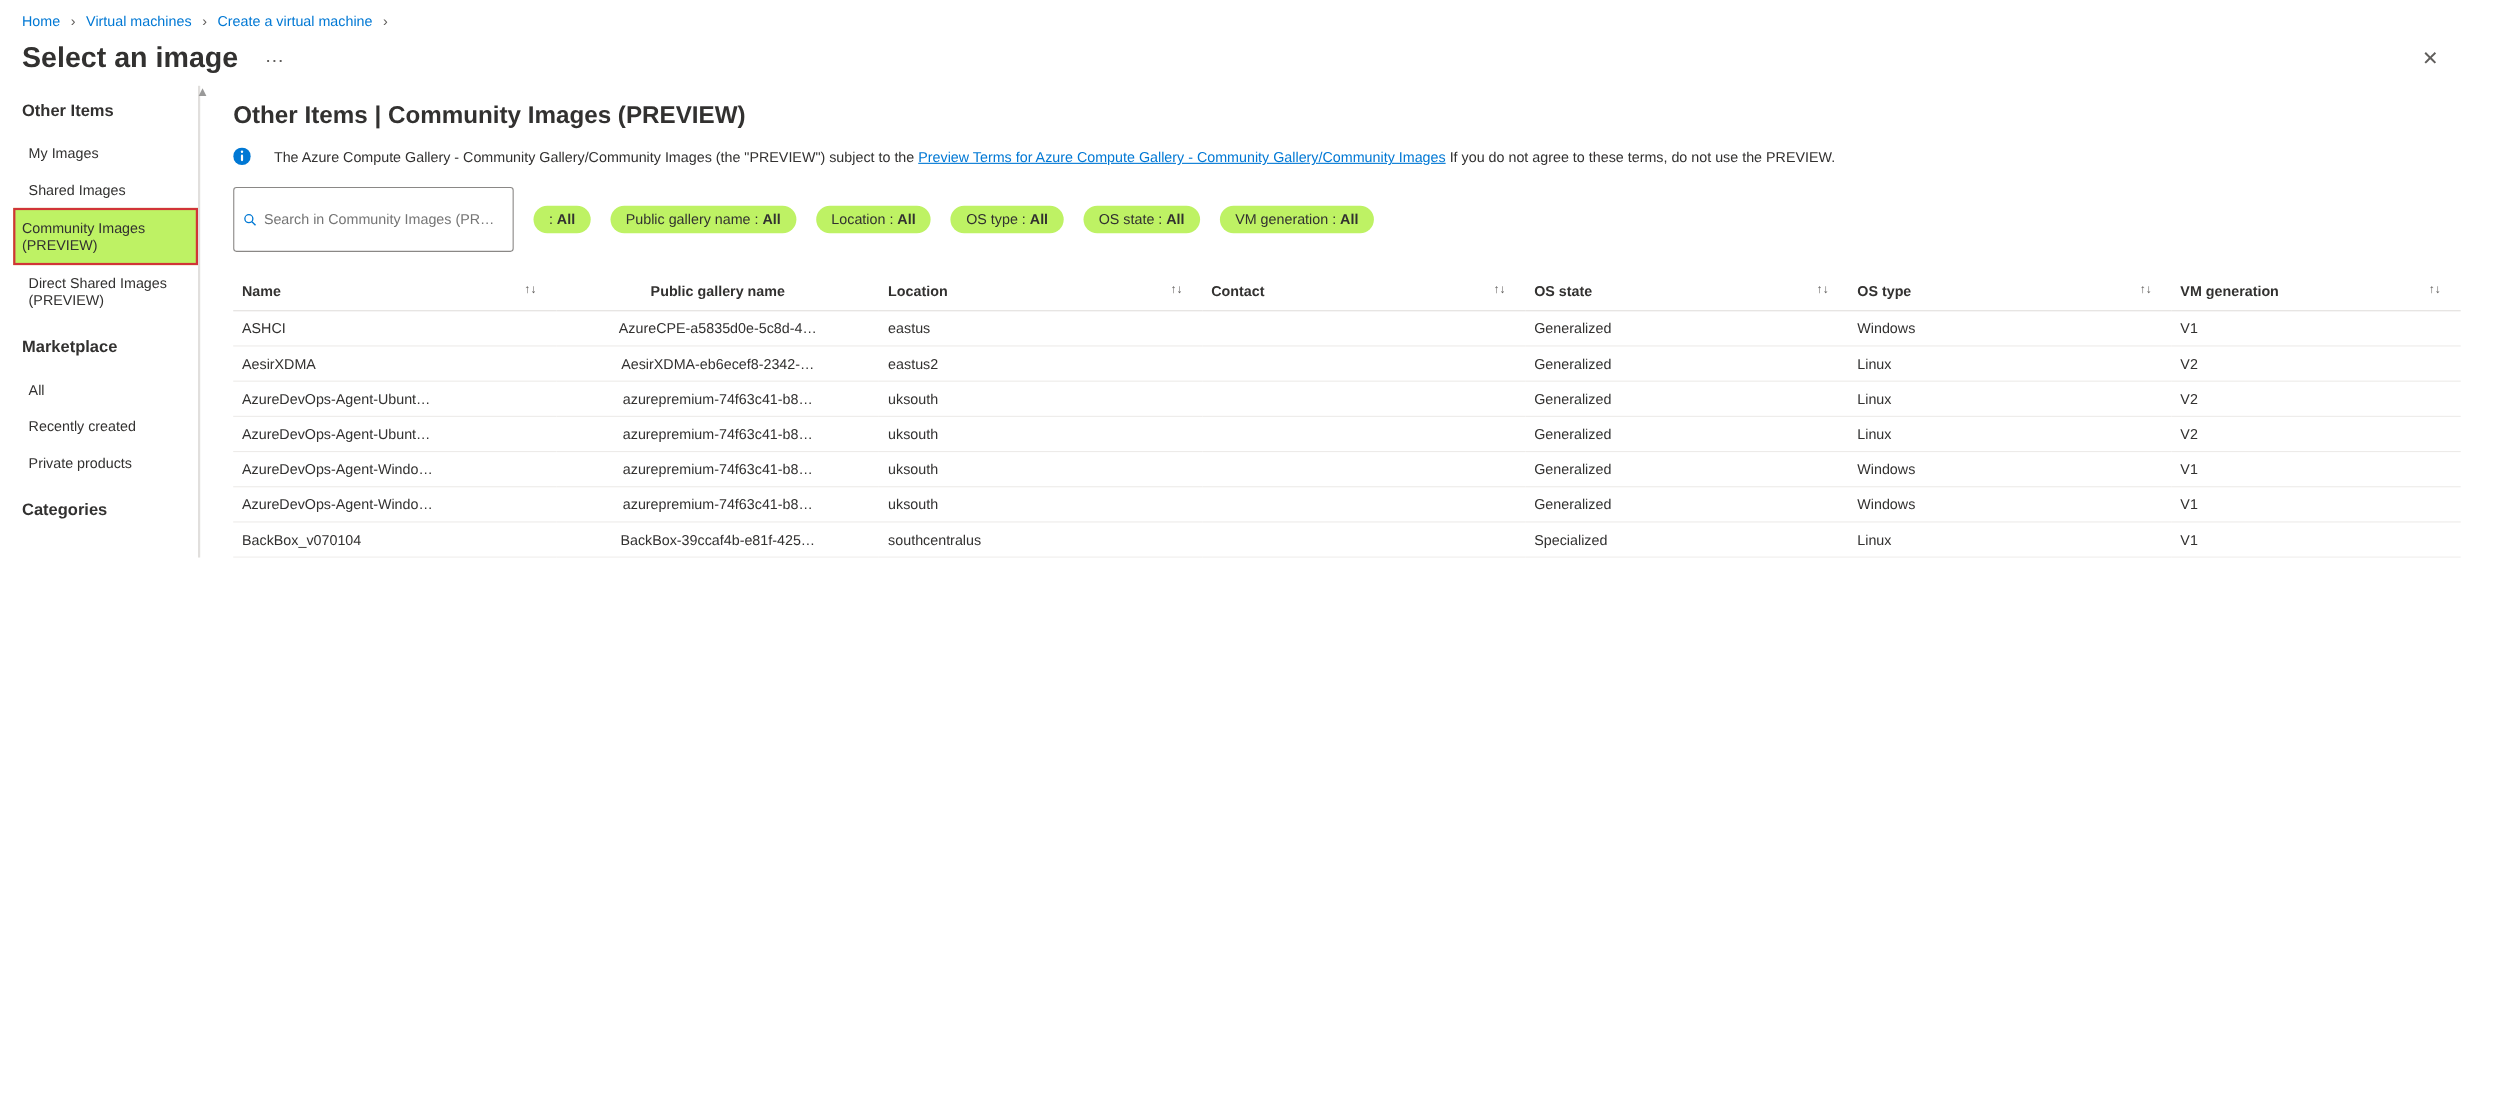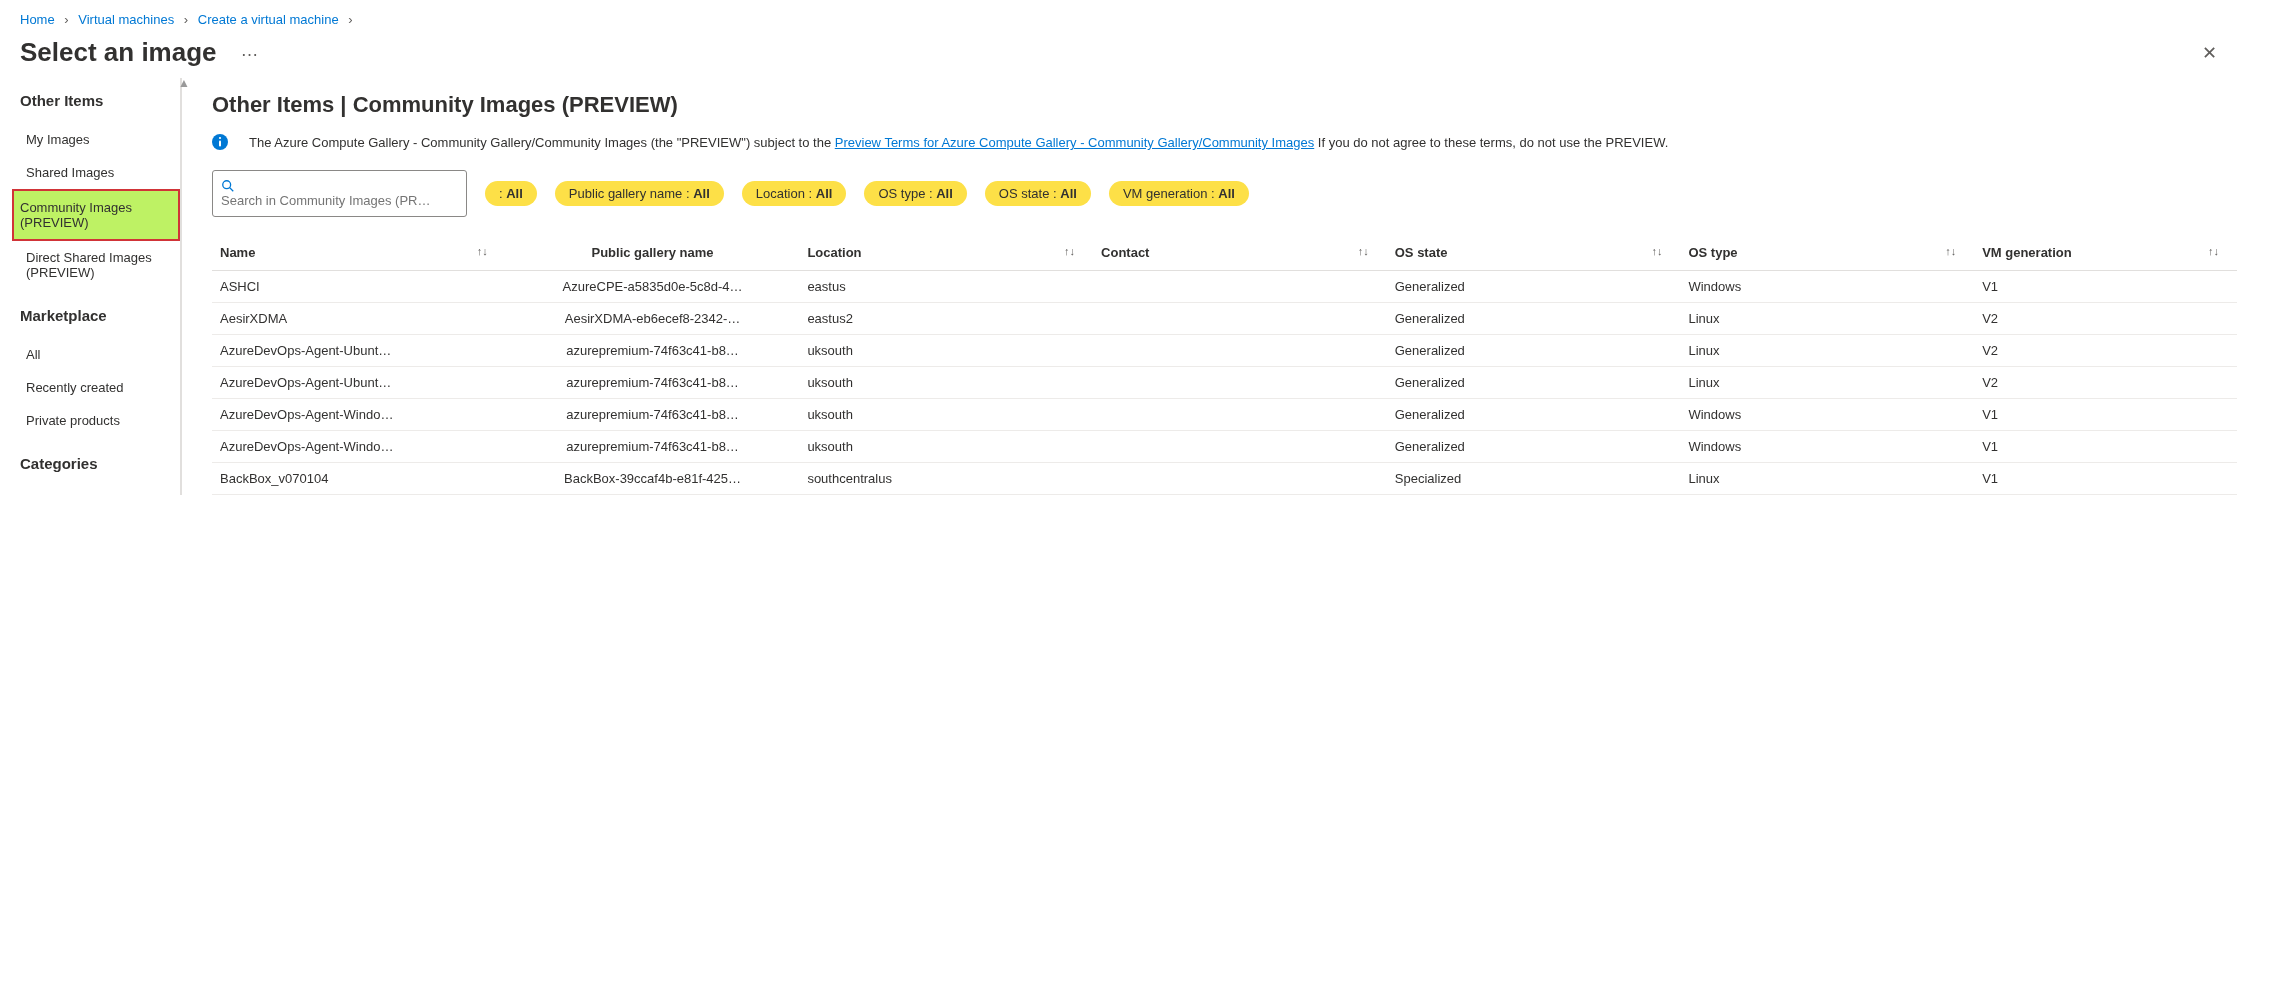--- a/index.html
+++ b/index.html
@@ -22,24 +22,24 @@
   .side-item.selected { background: #bef264; border: 2px solid #d13438; margin-left: -8px; margin-right: -6px; }
   .sidebar h3.spaced { margin-top: 18px; }
 
   .main { flex: 1; padding: 14px 40px 0 30px; }
   .main h2 { font-size: 22px; font-weight: 600; margin-bottom: 16px; }
   .info-row { display: flex; align-items: flex-start; gap: 21px; margin-bottom: 18px; font-size: 13px; line-height: 1.4; }
   .info-icon { width: 16px; height: 16px; flex-shrink: 0; }
   .info-row a { color: #0078d4; text-decoration: underline; }
 
   .toolbar { display: flex; align-items: center; gap: 18px; margin-bottom: 18px; flex-wrap: wrap;}
-  .search-box { display: flex; align-items: flex-start; border: 1px solid #8a8886; border-radius: 3px; padding: 8px 8px; width: 255px; flex-direction: column; }
+  .search-box { display: flex; align-items: flex-end; border: 1px solid #8a8886; border-radius: 3px; padding: 21px 8px; width: 255px; }
   .search-box svg { width: 14px; height: 14px; margin-right: 6px; fill: #0078d4; }
   .search-box input { border: none; outline: none; font-size: 13px; width: 100%; color: #605e5c; }
-  .pill { background: #fde047; border-radius: 14px; padding: 5px 14px; font-size: 13px; color: #323130; cursor: pointer; }
+  .pill { background: #bef264; border-radius: 14px; padding: 5px 14px; font-size: 13px; color: #323130; cursor: pointer; }
   .pill .label { color: #323130; }
   .pill .val { font-weight: 600; }
 
   table { width: 100%; border-collapse: collapse; }
   th { text-align: left; font-weight: 600; font-size: 13px; padding: 10px 8px; border-bottom: 1px solid #e1dfdd;}
   th .sort { float: right; color: #605e5c; font-size: 11px; margin-right: 10px;}
   td { padding: 8px 8px; border-bottom: 1px solid #edebe9; font-size: 13px; white-space: nowrap; overflow: hidden; text-overflow: ellipsis; }
   tr.data-row { cursor: pointer; }
 
   .col-name { width: 190px; max-width: 190px;}

